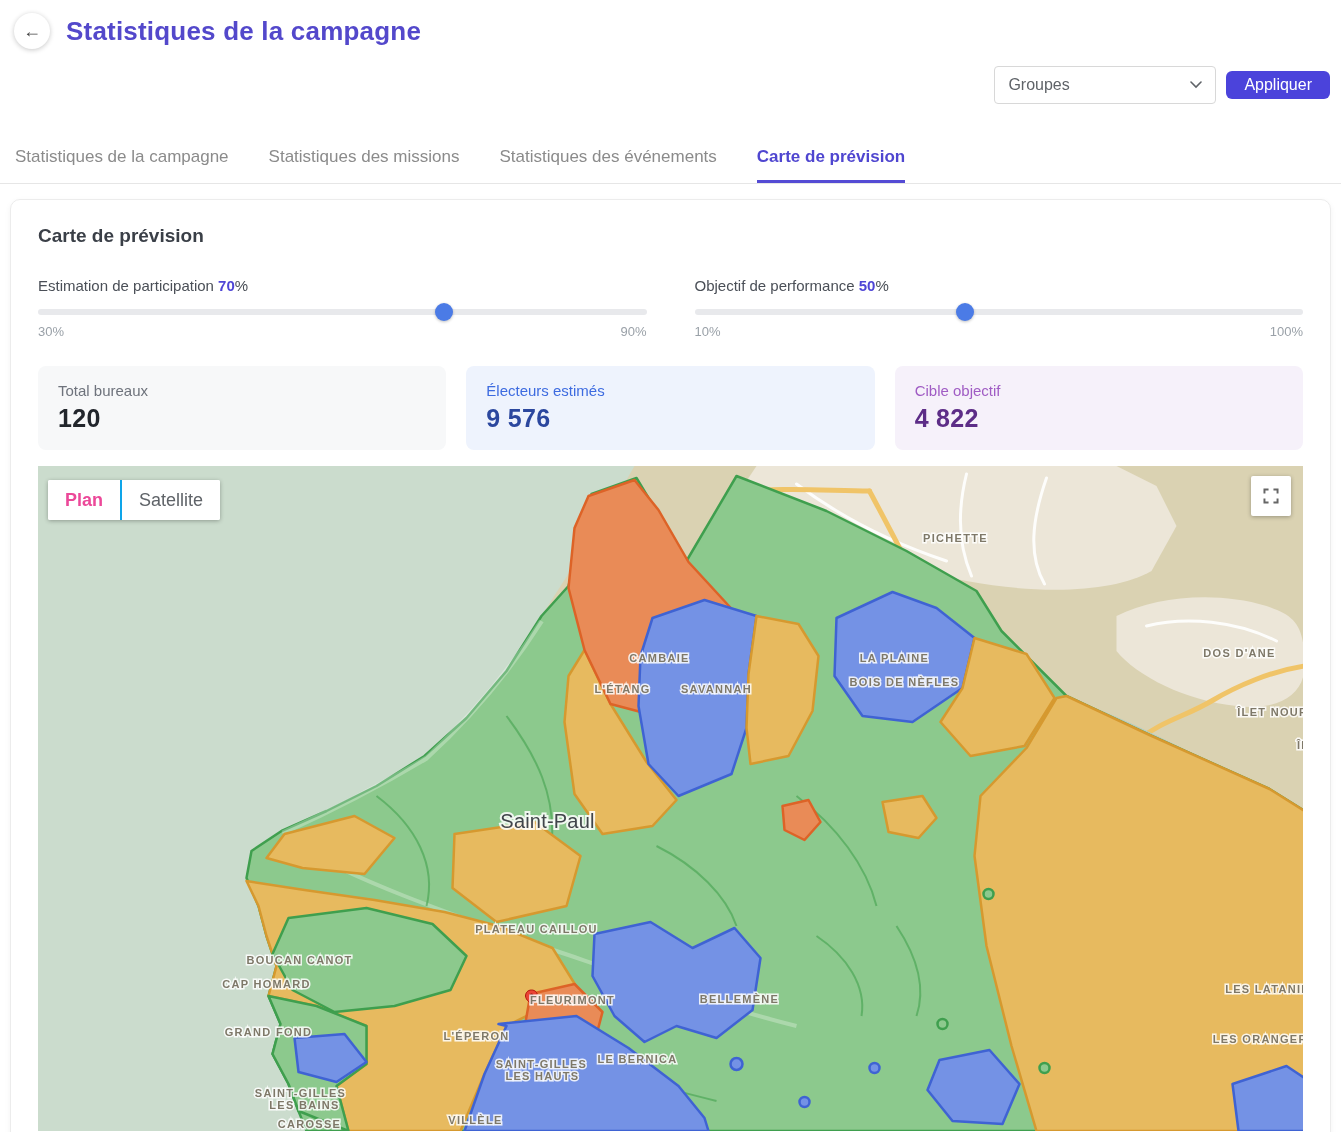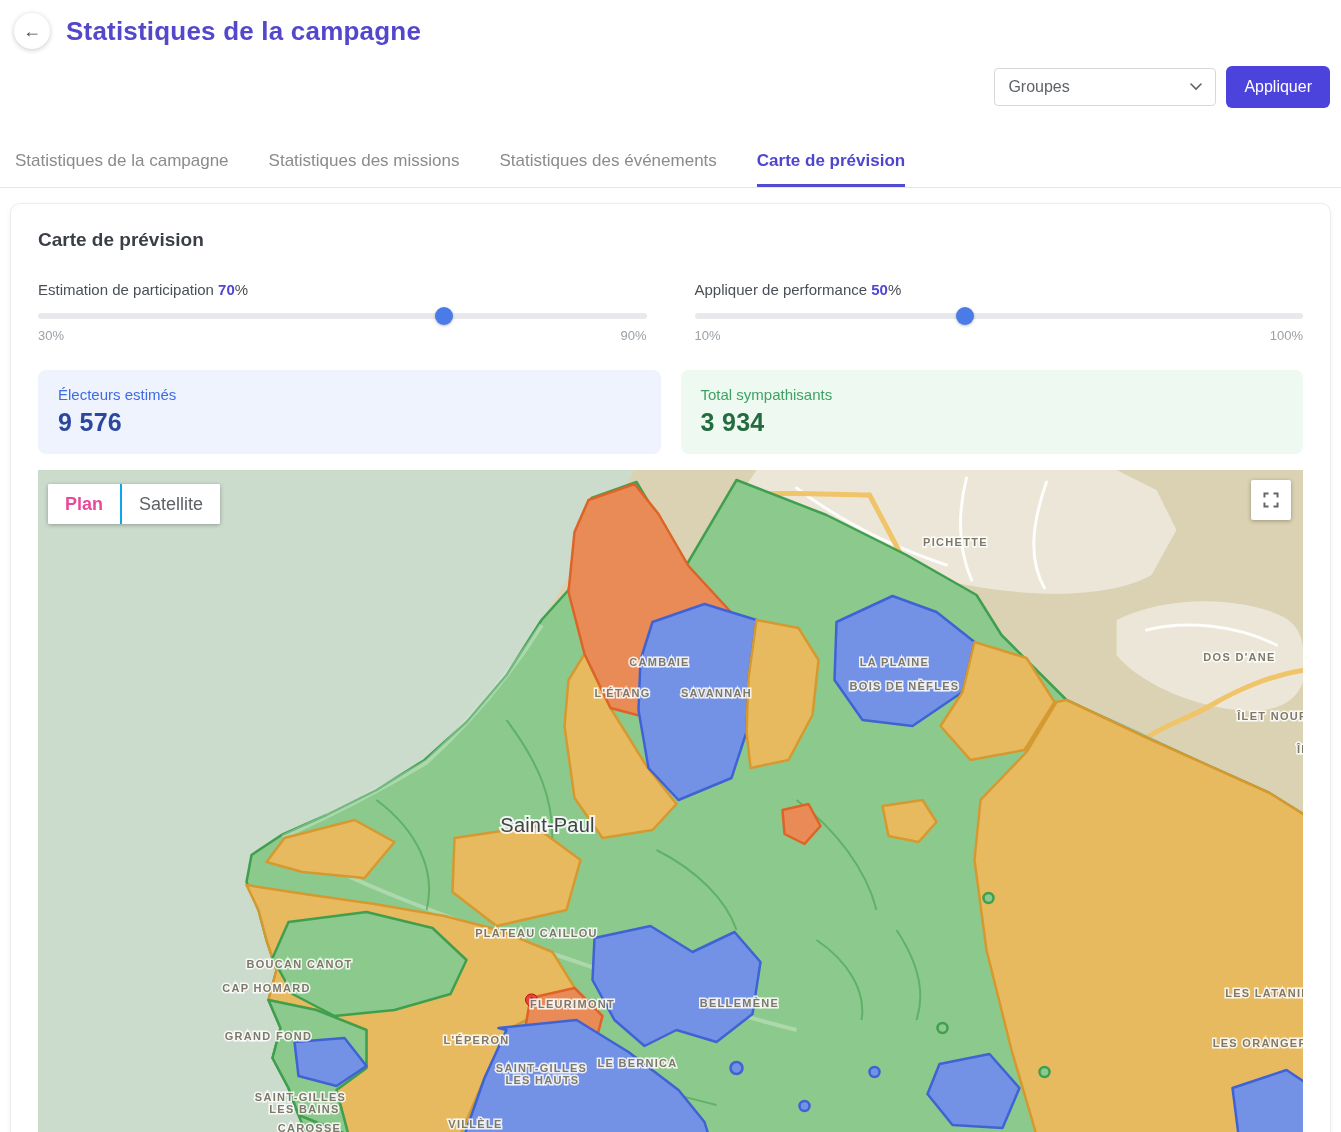--- a/index.html
+++ b/index.html
@@ -12,21 +12,21 @@
     box-shadow:0 1px 5px rgba(0,0,0,.22); font-size:18px; color:#444; cursor:pointer;
     display:flex; align-items:center; justify-content:center; flex:0 0 auto; }
   .page-title { font-size:26px; font-weight:600; color:#5348cb; letter-spacing:.2px; }
 
   
   .toolbar { display:flex; justify-content:flex-end; align-items:center; gap:10px;
     padding:0 11px; margin-top:17px; }
   .select { width:222px; height:38px; border:1px solid #d8d8d8; border-radius:4px;
     display:flex; align-items:center; justify-content:space-between; padding:0 13px;
     color:#5f6368; font-size:16px; background:#fff; cursor:pointer; }
-  .apply-btn { height:42px; padding:4px 18px; background:#4b43db; color:#fff; border:none;
+  .apply-btn { height:28px; padding:4px 18px; background:#4b43db; color:#fff; border:none;
     border-radius:6px; font-size:16px; cursor:pointer; }
 
   
   .tabs { display:flex; gap:40px; padding:0 15px; margin-top:30px; border-bottom:1px solid #e6e6e6; }
   .tab { font-size:17px; color:#8b8b8b; padding:13px 0 16px; cursor:pointer; white-space:nowrap; }
   .tab.active { color:#4f46d0; font-weight:600; box-shadow:inset 0 -3px 0 #544bd4; }
 
   
   .card { margin:15px 10px 0; border:1px solid #ececec; border-radius:10px;
     box-shadow:0 2px 6px rgba(0,0,0,.05); padding:25px 27px; height:980px; overflow:hidden; }
@@ -122,40 +122,44 @@
       <div class="slider-track">
         <div class="thumb" style="left: calc(66.6667% - 9px);"></div>
       </div>
       <div class="slider-range">
         <span>30%</span>
         <span>90%</span>
       </div>
     </div>
     <div class="slider-group">
       <div class="slider-label">
-        <span>Appliquer de performance </span><b>50</b><span>%</span>
+        <span>Objectif de performance </span><b>50</b><span>%</span>
       </div>
       <div class="slider-track">
         <div class="thumb" style="left: calc(44.4444% - 9px);"></div>
       </div>
       <div class="slider-range">
         <span>10%</span>
         <span>100%</span>
       </div>
     </div>
   </div>
 
   <div class="stats">
+    <div class="stat gray">
+      <div class="lab">Total bureaux</div>
+      <div class="val">120</div>
+    </div>
     <div class="stat blue">
       <div class="lab">Électeurs estimés</div>
       <div class="val">9 576</div>
     </div>
-    <div class="stat green">
-      <div class="lab">Total sympathisants</div>
-      <div class="val">3 934</div>
+    <div class="stat purple">
+      <div class="lab">Cible objectif</div>
+      <div class="val">4 822</div>
     </div>
   </div>
 
   <div class="map">
     <div class="maptype">
       <button class="mt-btn sel">Plan</button>
       <button class="mt-btn">Satellite</button>
     </div>
     <button class="fs-btn">
       <svg width="18" height="18" viewBox="0 0 22 22">

